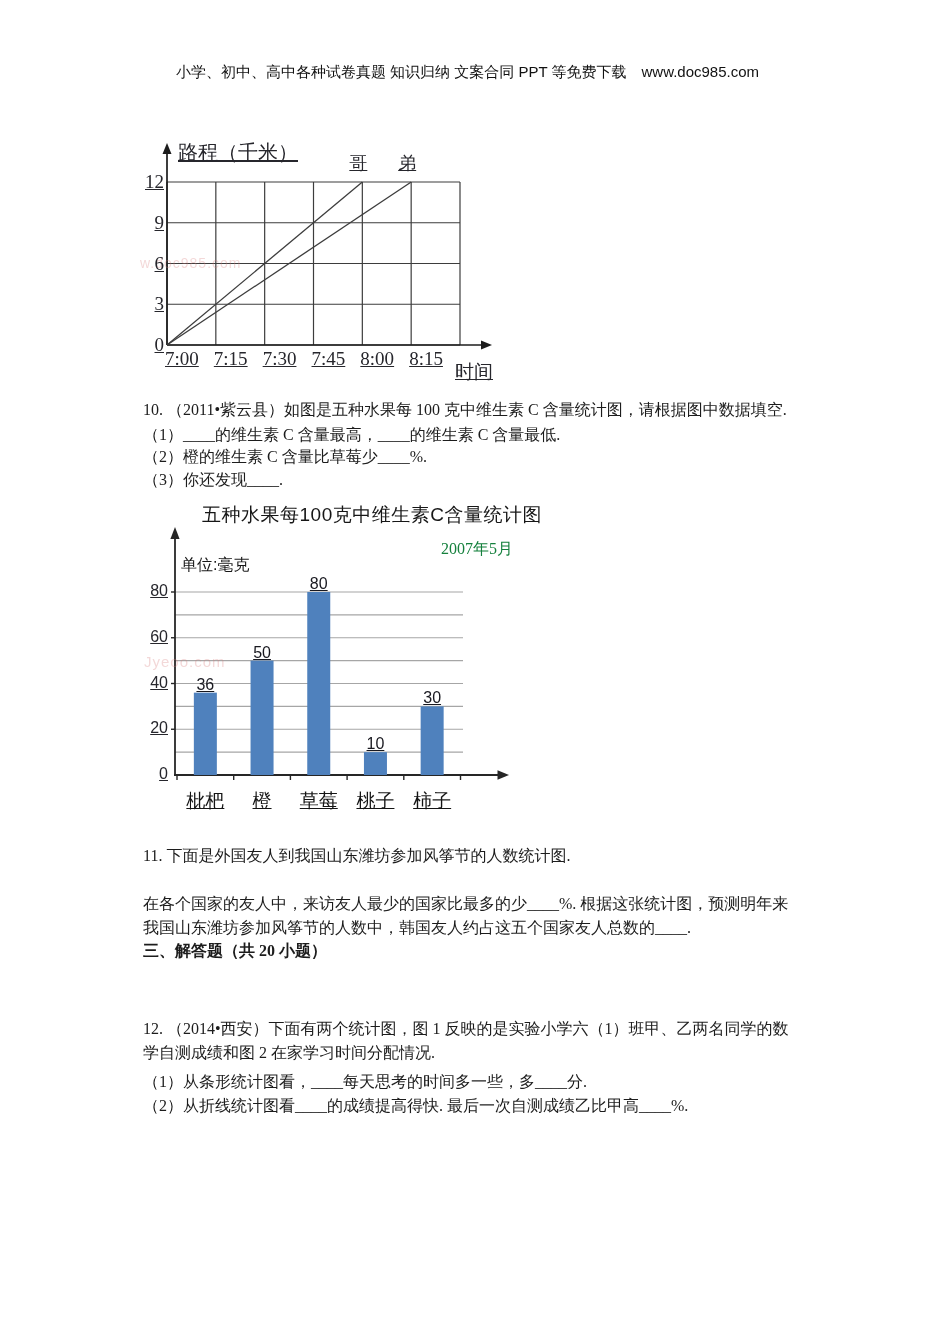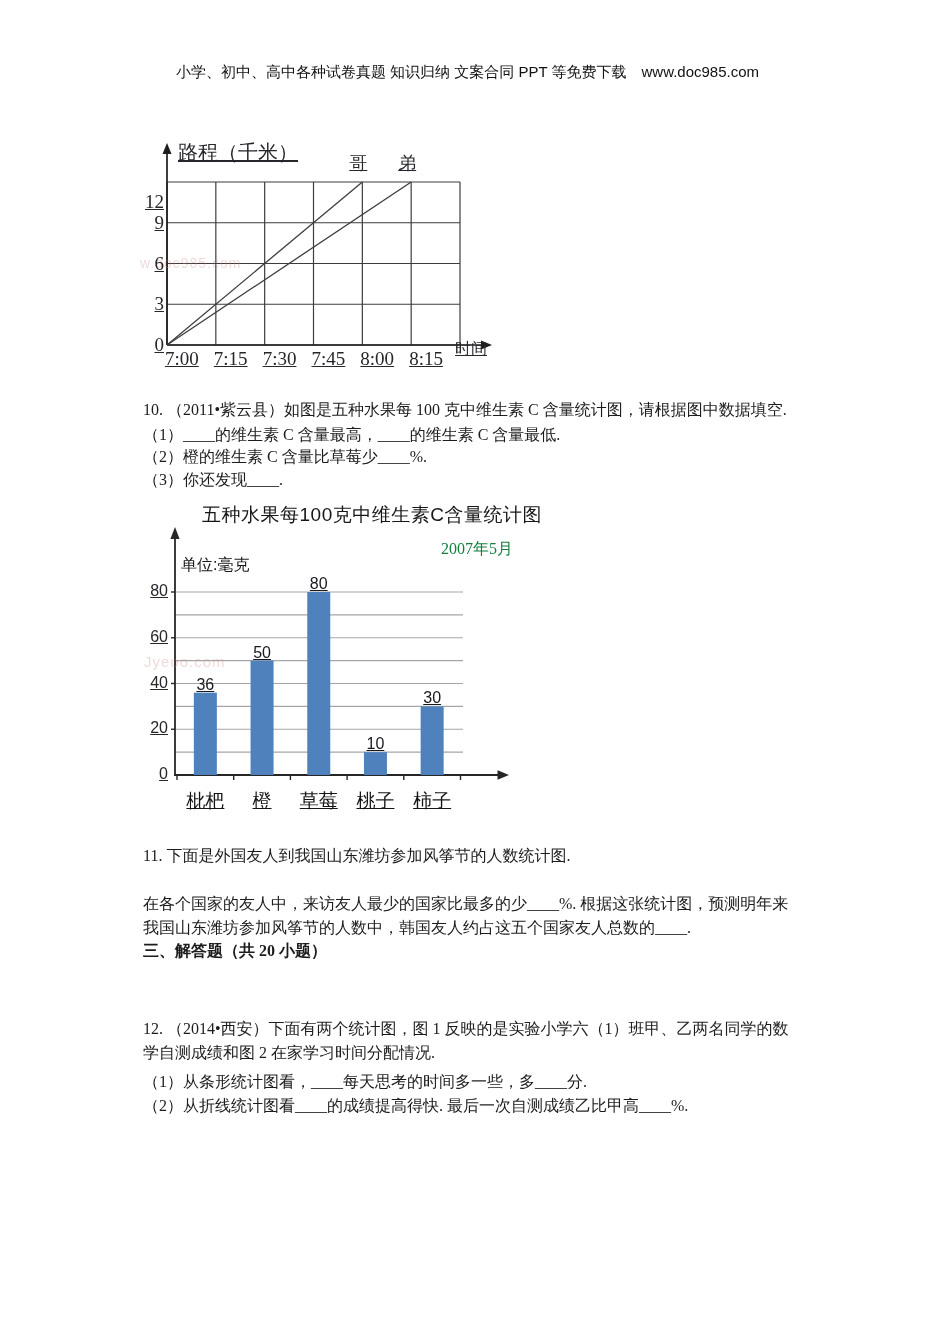--- a/index.html
+++ b/index.html
@@ -14,21 +14,21 @@
     white-space:nowrap;
   }
   p.tline{position:absolute;margin:0;left:143px;font-size:16px;line-height:20px;white-space:nowrap;}
   p.bold{font-weight:bold;}
   .chart{position:absolute;}
   #chart1{left:140px;top:138px;width:400px;height:245px;}
   #chart2{left:140px;top:500px;width:420px;height:325px;}
   .chart svg{position:absolute;left:0;top:0;overflow:visible;}
   .lbl{position:absolute;white-space:nowrap;color:#26262c;text-decoration:underline;}
   .lc-ylabel{left:38px;top:1px;font-size:20px;}
-  .lc-xlabel{left:315px;top:201px;font-size:16px;text-align:center;}
+  .lc-xlabel{left:315px;top:221px;font-size:19px;text-align:center;}
   .lc-series{font-size:18px;}
   .lc-tick-x{font-size:19px;}
   .lc-tick-y{font-size:19px;width:24px;text-align:right;}
   .bc-title{
     position:absolute;left:58px;top:2px;width:348px;text-align:center;
     font-size:19px;font-family:"Liberation Sans",sans-serif;font-weight:500;
     color:#161616;letter-spacing:.5px;white-space:nowrap;
   }
   .bc-date{position:absolute;left:301px;top:39px;font-size:16px;color:#15803d;}
   .bc-unit{position:absolute;left:41px;top:55px;font-size:16px;font-family:"Liberation Sans",sans-serif;color:#161616;}
@@ -75,21 +75,21 @@
       <div class="lbl lc-tick-x" style="left: 25px; top: 210px;">7:00</div>
       <div class="lbl lc-tick-x" style="left: 73.8333px; top: 210px;">7:15</div>
       <div class="lbl lc-tick-x" style="left: 122.667px; top: 210px;">7:30</div>
       <div class="lbl lc-tick-x" style="left: 171.5px; top: 210px;">7:45</div>
       <div class="lbl lc-tick-x" style="left: 220.333px; top: 210px;">8:00</div>
       <div class="lbl lc-tick-x" style="left: 269.167px; top: 210px;">8:15</div>
       <div class="lbl lc-tick-y" style="left: 0px; top: 196px;">0</div>
       <div class="lbl lc-tick-y" style="left: 0px; top: 155.25px;">3</div>
       <div class="lbl lc-tick-y" style="left: 0px; top: 114.5px;">6</div>
       <div class="lbl lc-tick-y" style="left: 0px; top: 73.75px;">9</div>
-      <div class="lbl lc-tick-y" style="left: 0px; top: 33px; margin-top: 20px;">12</div>
+      <div class="lbl lc-tick-y" style="left: 0px; top: 33px;">12</div>
     </section>
 
   <p class="tline" style="top:400px">10. （2011•紫云县）如图是五种水果每 100 克中维生素 C 含量统计图，请根据图中数据填空.</p>
   <p class="tline" style="top:425px">（1）____的维生素 C 含量最高，____的维生素 C 含量最低.</p>
   <p class="tline" style="top:447px">（2）橙的维生素 C 含量比草莓少____%.</p>
   <p class="tline" style="top:470px">（3）你还发现____.</p>
 
   <section class="chart" id="chart2">
     <div class="bc-title">五种水果每100克中维生素C含量统计图</div>
     <div class="bc-date">2007年5月</div>

